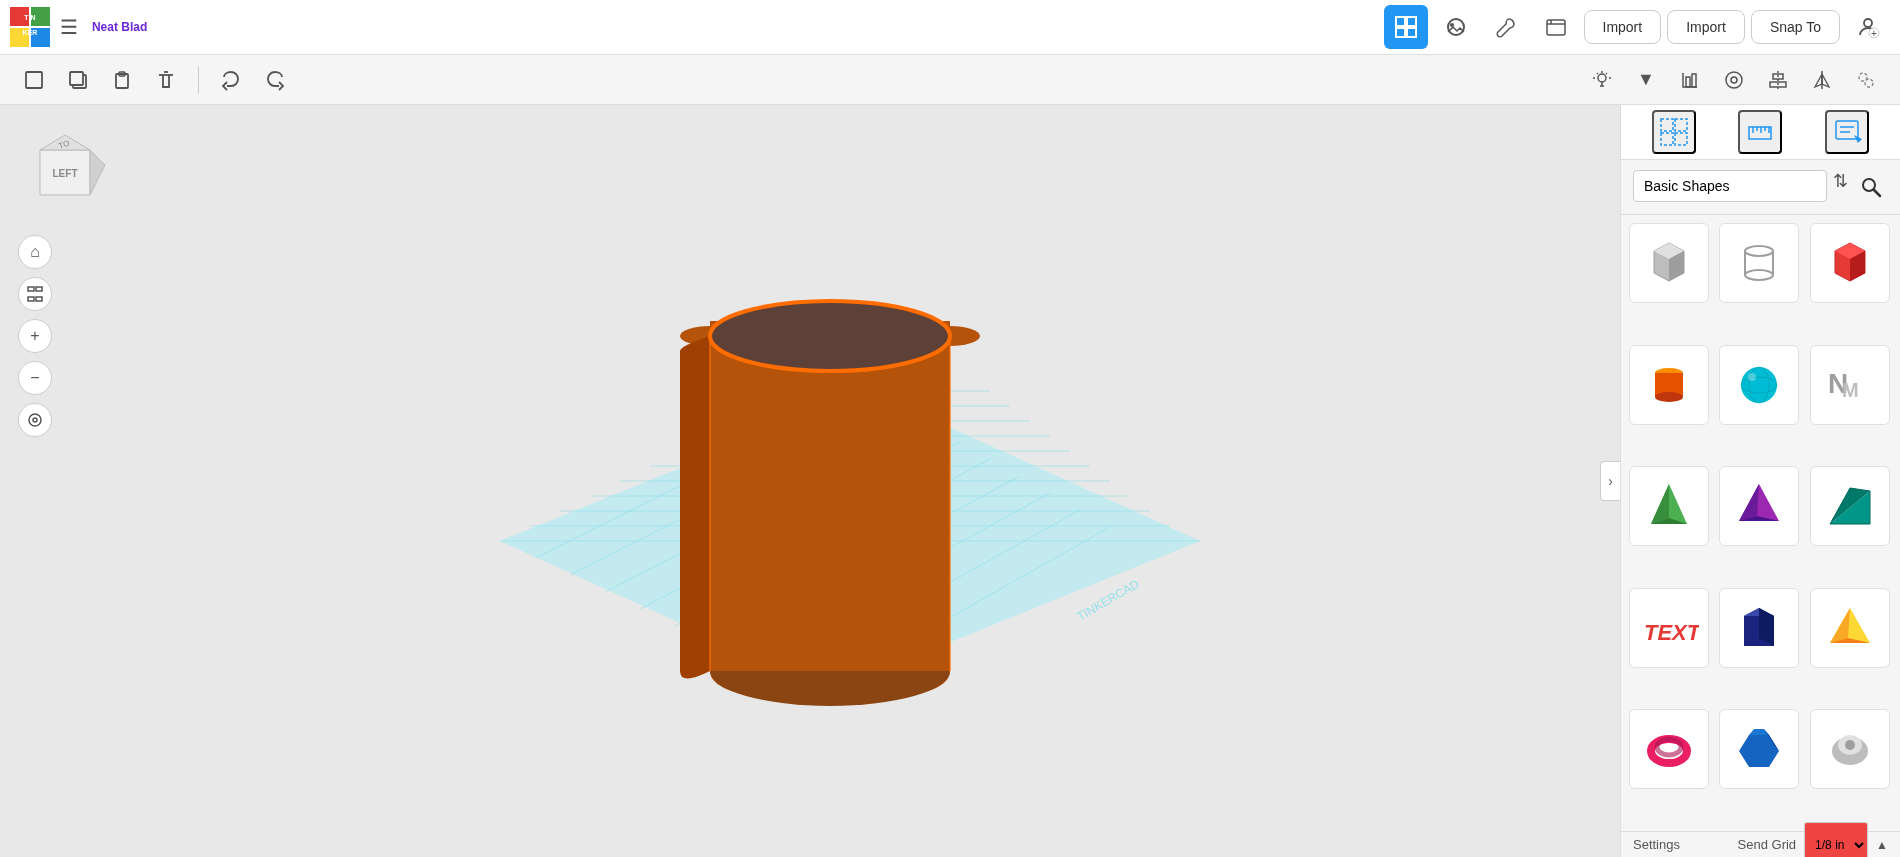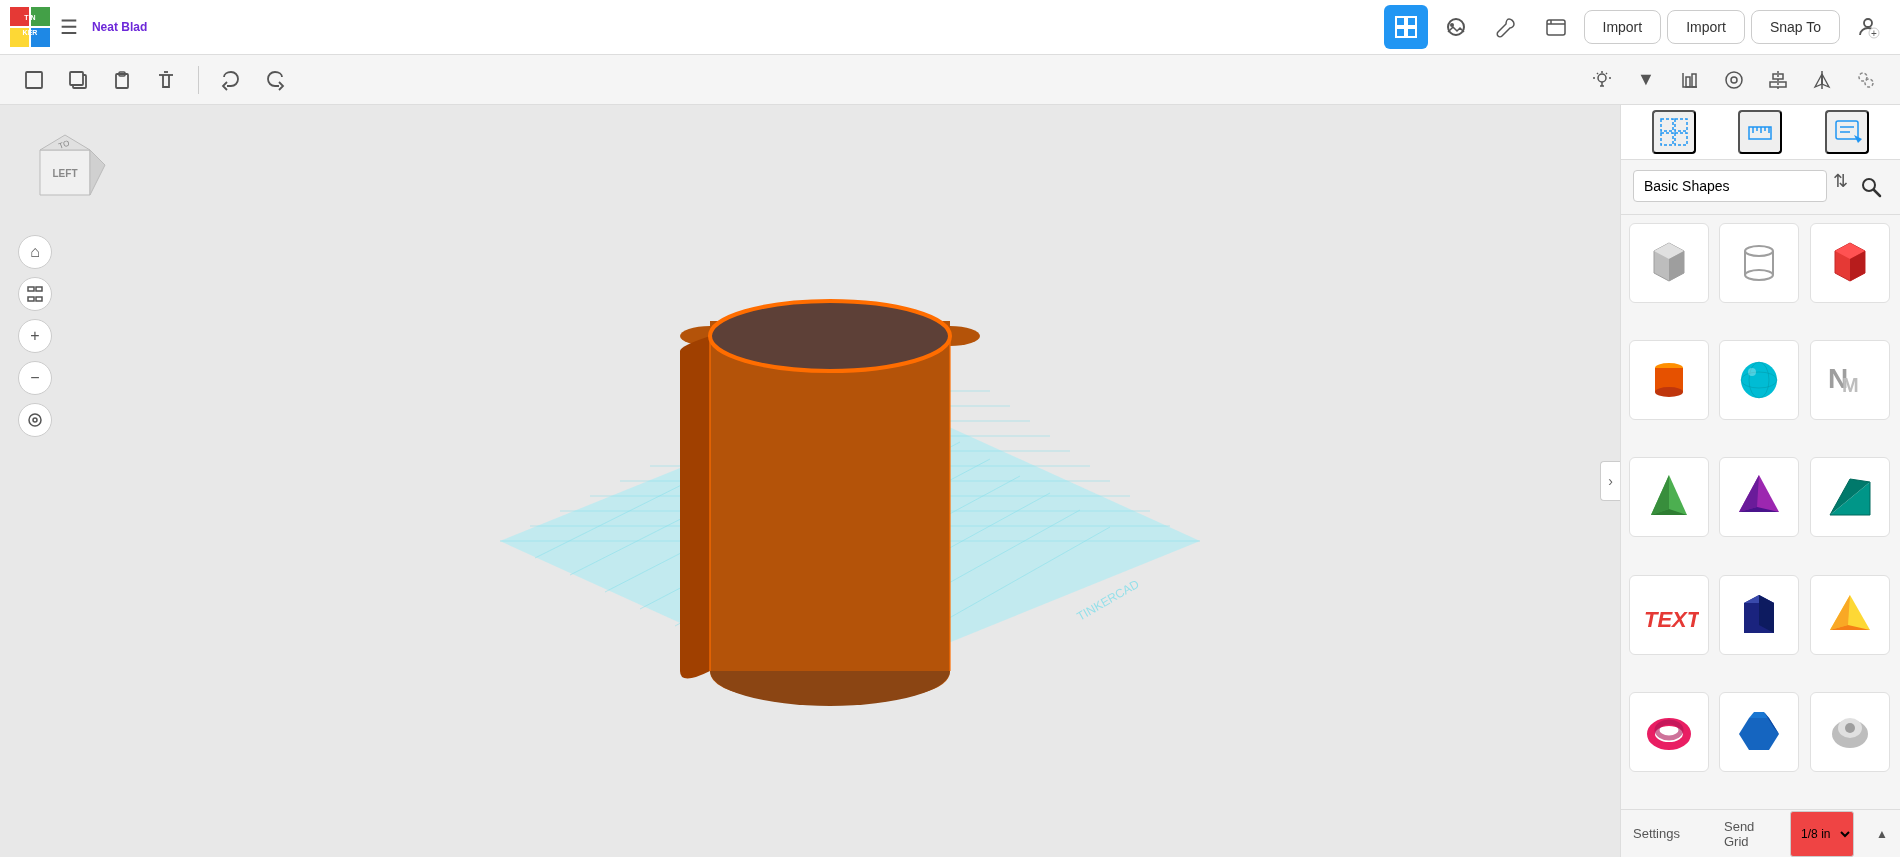--- a/index.html
+++ b/index.html
@@ -237,29 +237,29 @@
       display: flex;
       align-items: center;
       justify-content: center;
       cursor: pointer;
       overflow: hidden;
     }
     .shape-item svg { width: 60px; height: 60px; }
 
     
     #bottom-bar {
-      height: 48px;
+      height: 26px;
       background: #f5f5f5;
       border-top: 1px solid #ddd;
       display: flex;
       align-items: center;
       padding: 0 12px;
       font-size: 13px;
       color: #555;
-      gap: 22px;
+      gap: 8px;
     }
     #snap-grid-select {
       padding: 14px 6px;
       border: 1px solid #ccc;
       border-radius: 3px;
       font-size: 12px;
       background: #ef4444;
     }
 
   </style>

